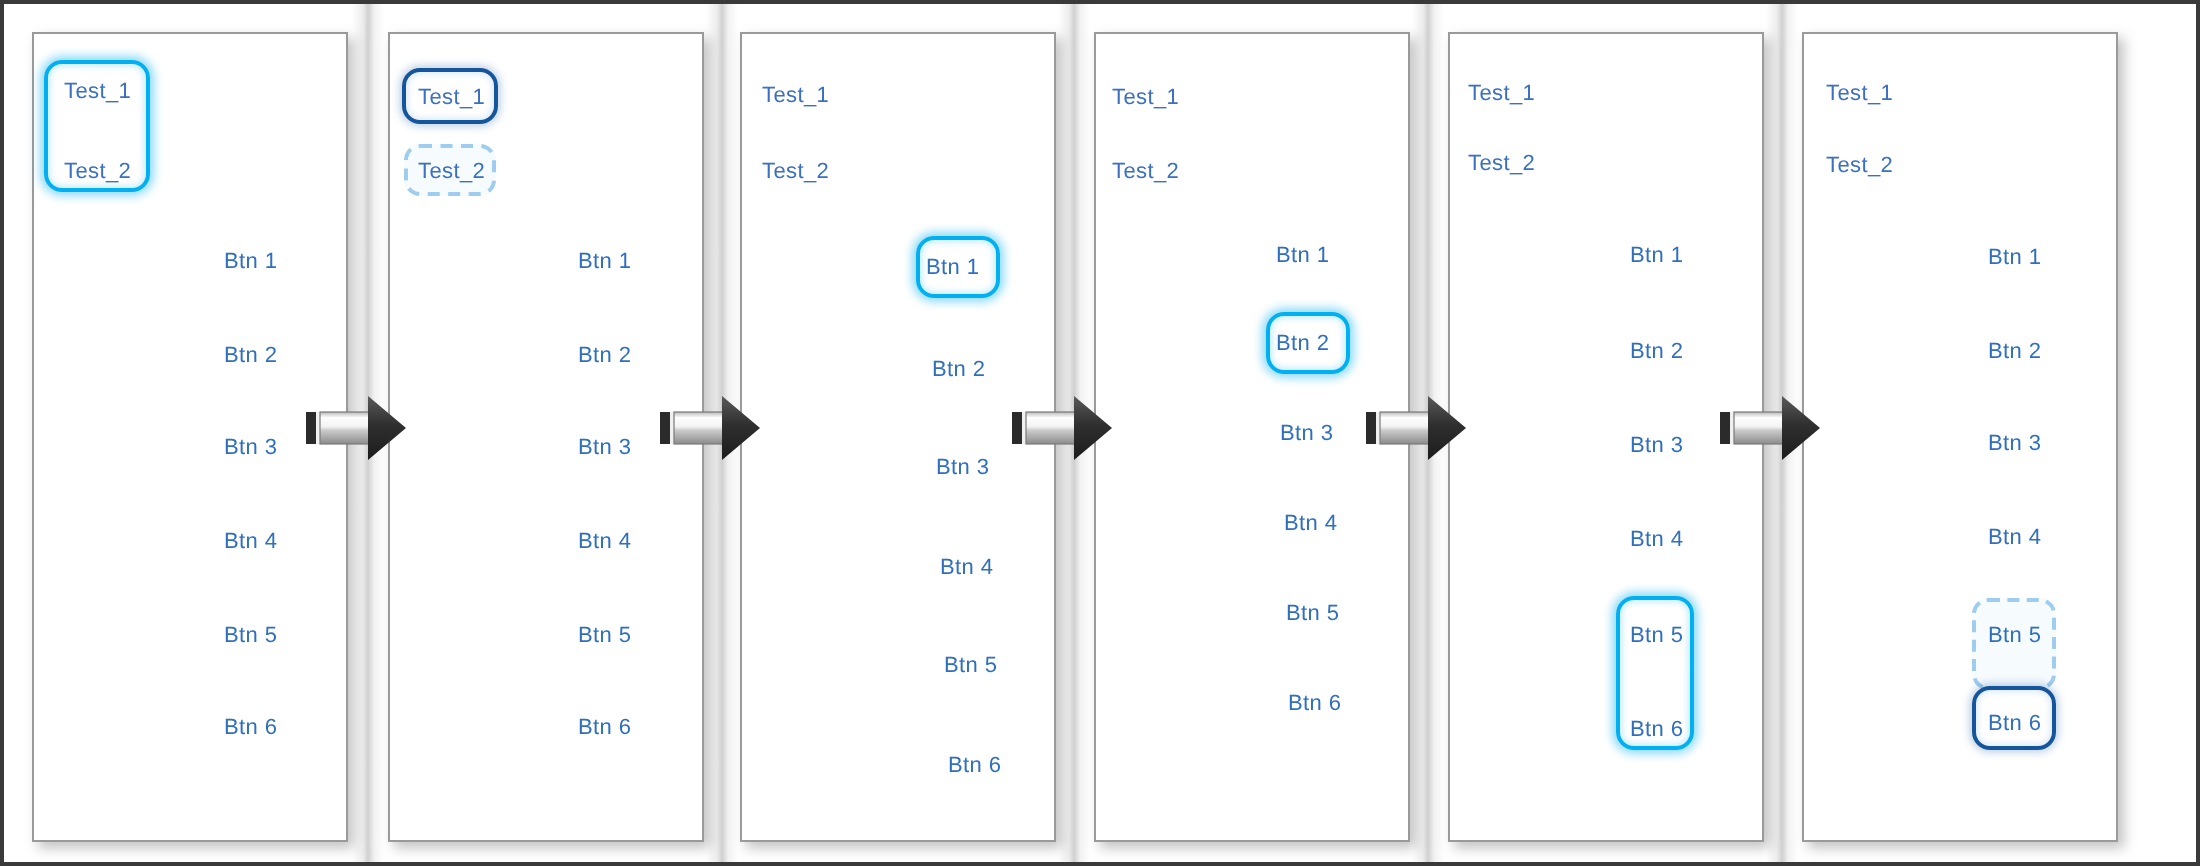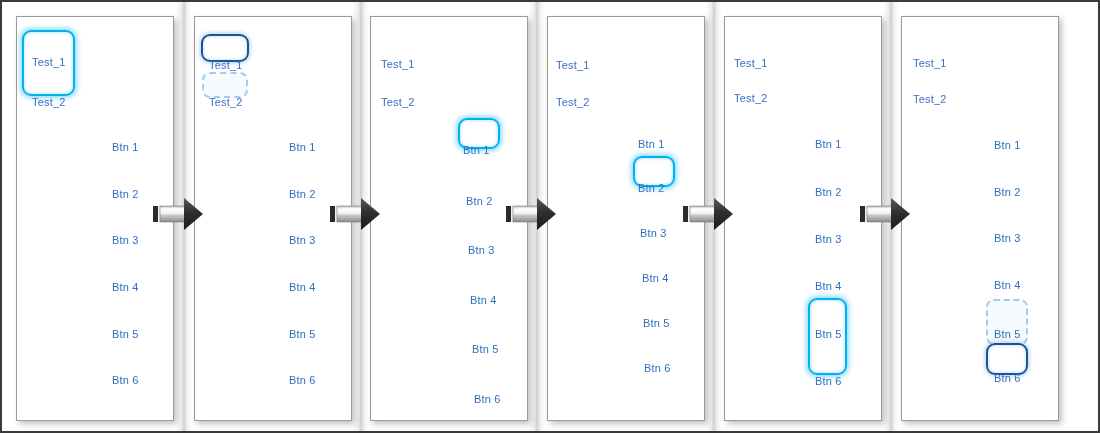--- a/index.html
+++ b/index.html
@@ -31,21 +31,20 @@
   }
 
   
   .lbl {
     position: absolute;
     color: #2f6fbe;
     font-size: 11px;
     line-height: 12px;
     white-space: nowrap;
     letter-spacing: 0.2px;
-    margin-top: 16px;
   }
   .lbl.test { color: #3a6fc4; }
 
   
   .ring {
     position: absolute;
     box-sizing: border-box;
     border-radius: 9px;
     pointer-events: none;
   }

